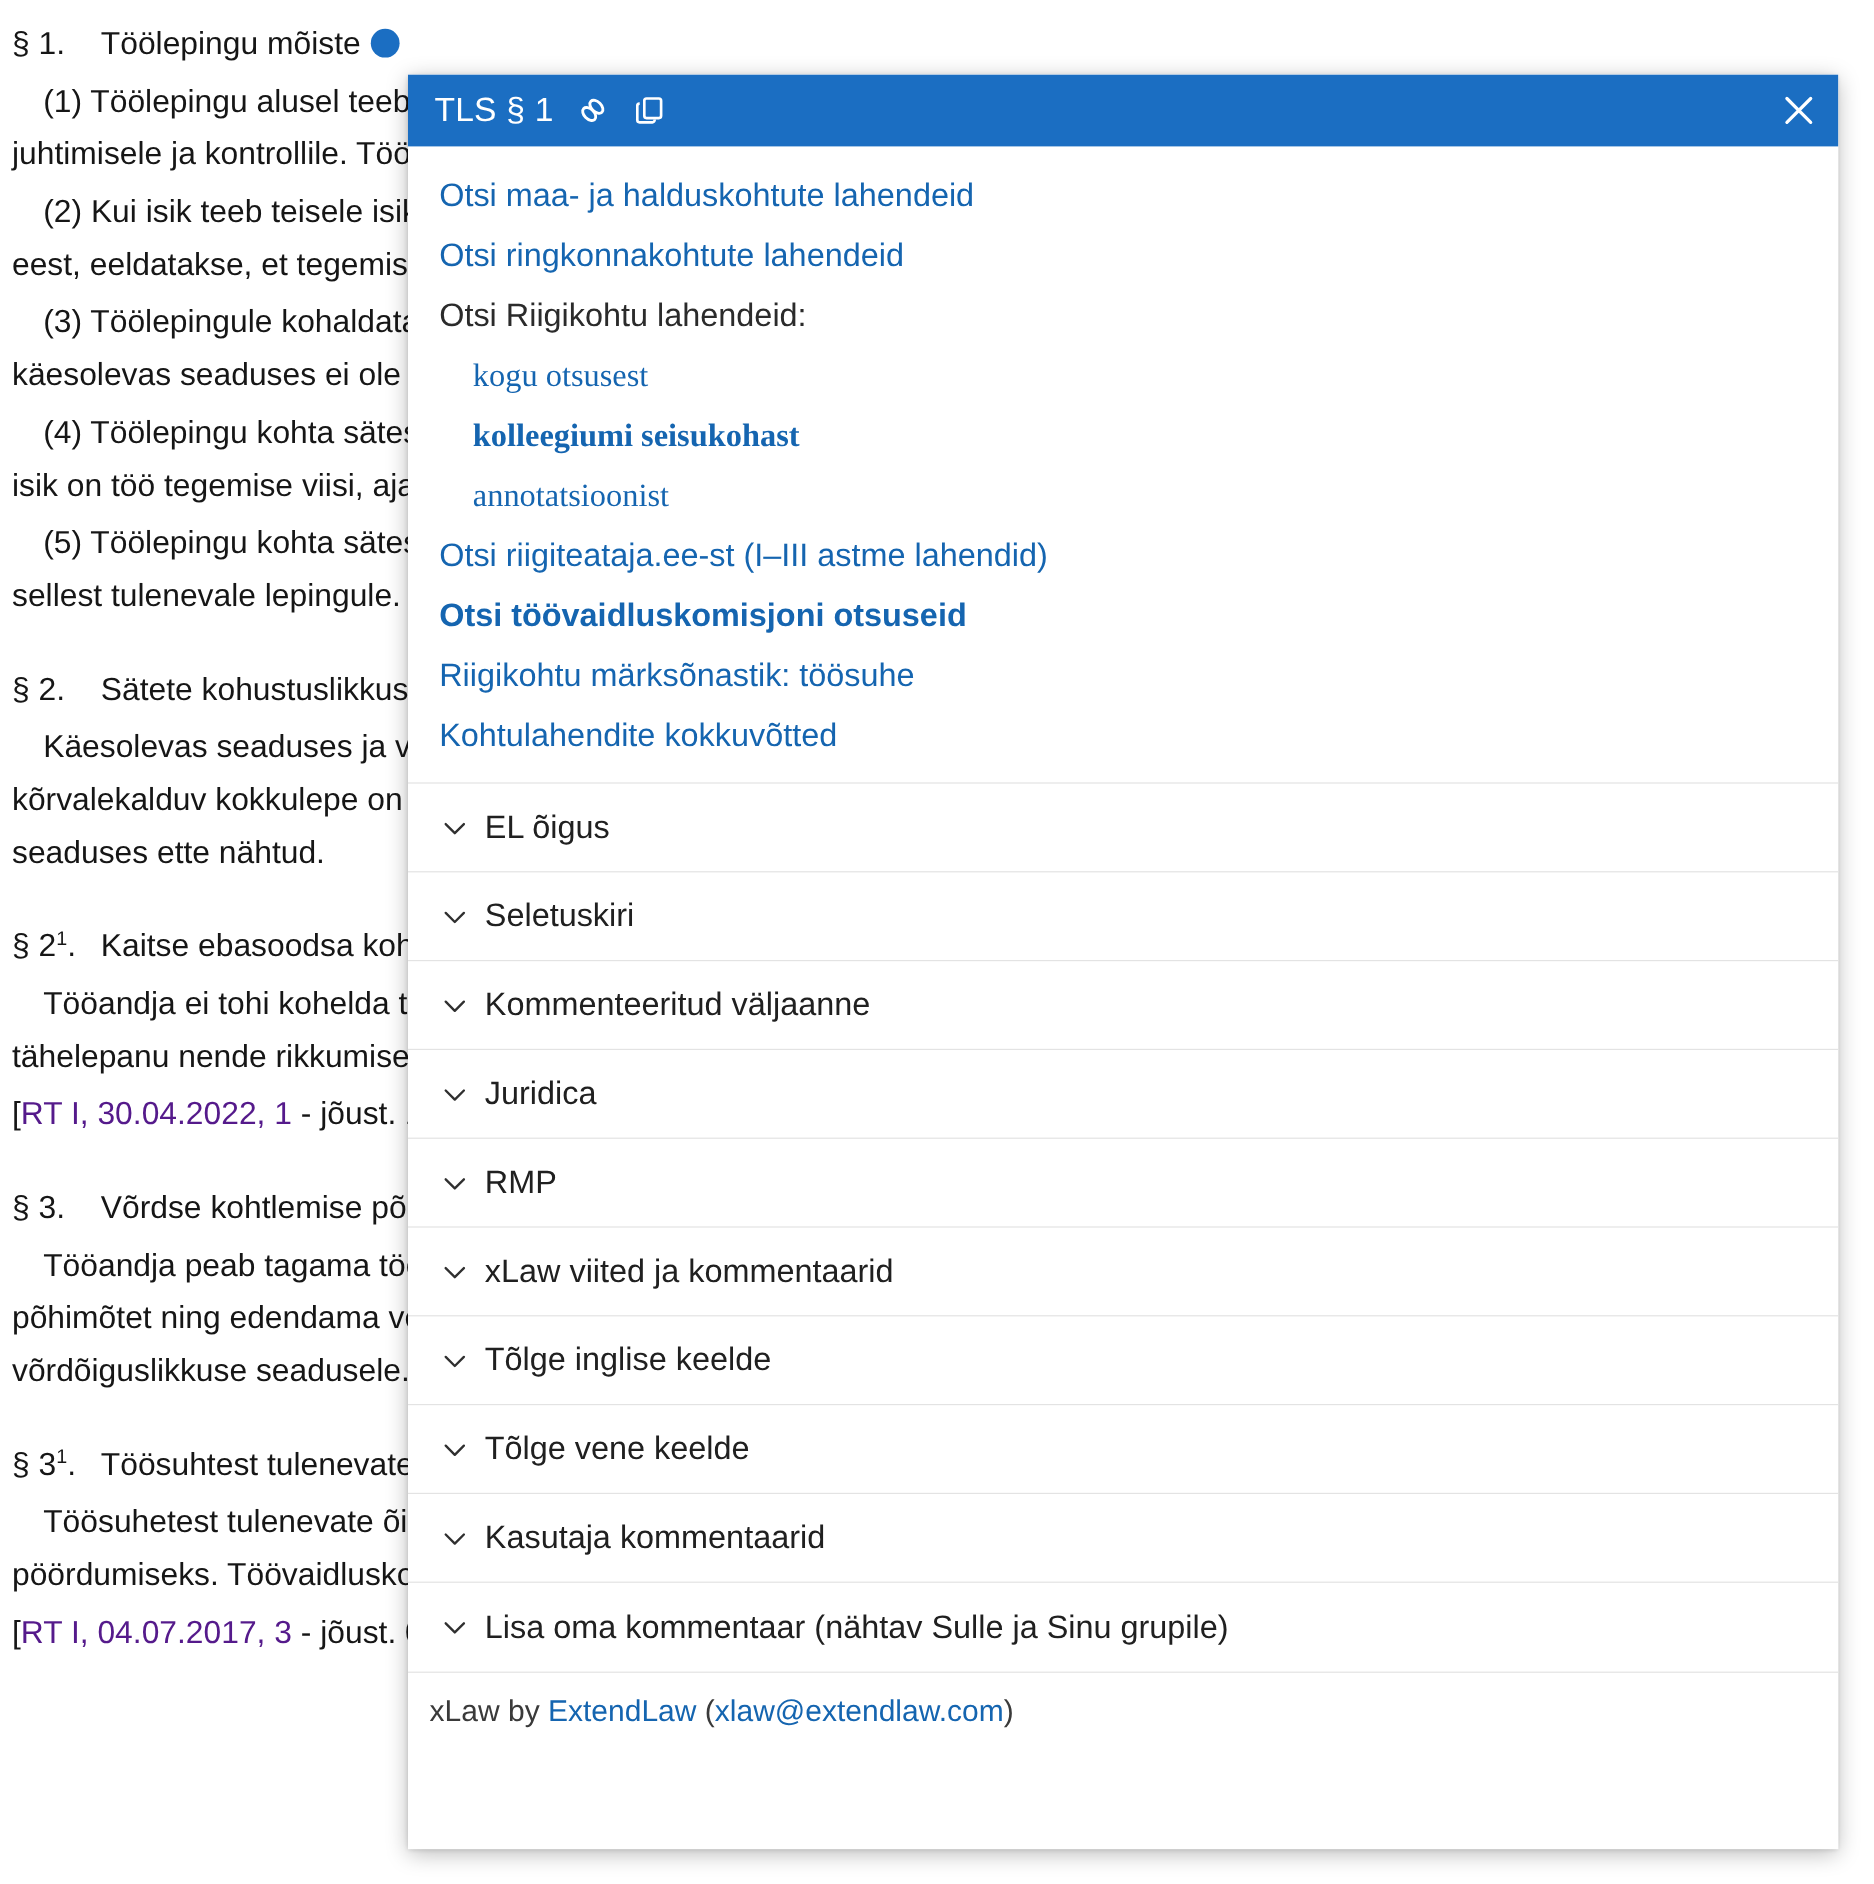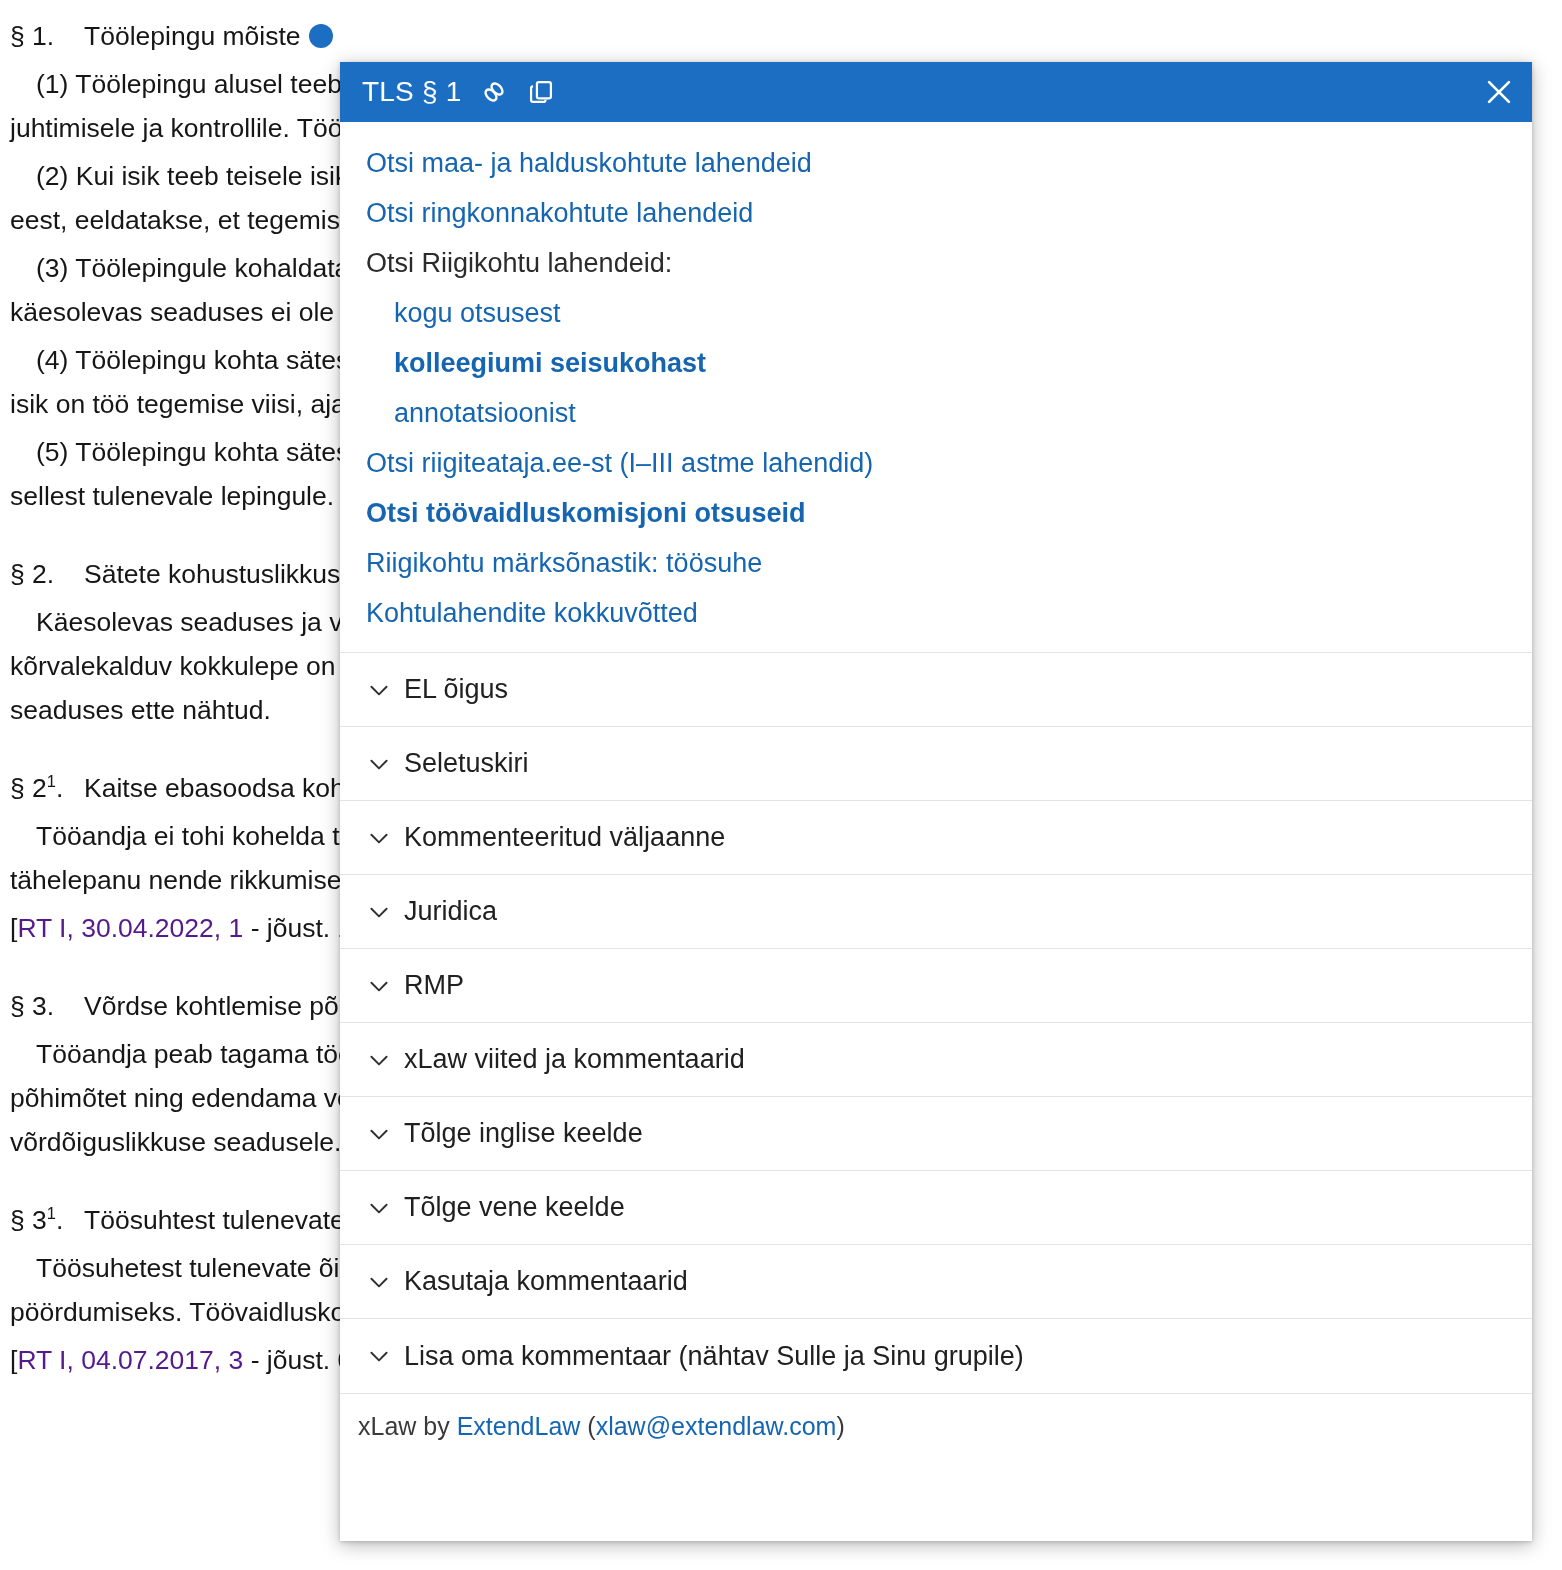--- a/index.html
+++ b/index.html
@@ -111,21 +111,21 @@
     line-height: 50px;
     color: #1565b0;
     white-space: nowrap;
     cursor: pointer;
   }
   .lnk-row.plain {
     color: #2b2b2b;
     cursor: default;
   }
   .lnk-row.bold { font-weight: bold; }
-  .lnk-row.indent { padding-left: 54px; }
+  .lnk-row.indent { padding-left: 54px; font-family: Liberation Serif, serif; }
 
   
   #accordion { border-top: 1px solid #e3e3e3; }
   .acc-row {
     border-bottom: 1px solid #e3e3e3;
     height: 74px;
     display: flex;
     align-items: center;
     padding: 0 26px;
     box-sizing: border-box;

